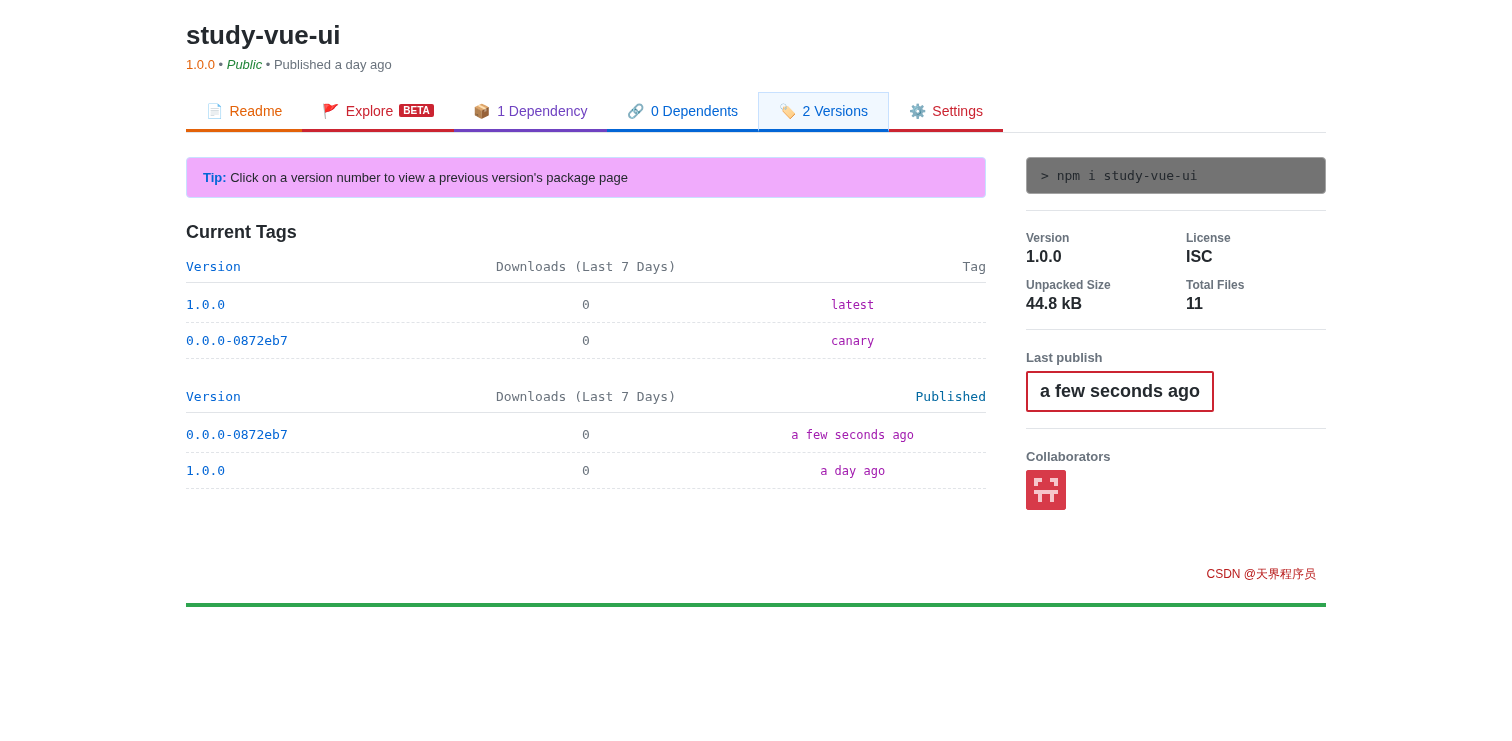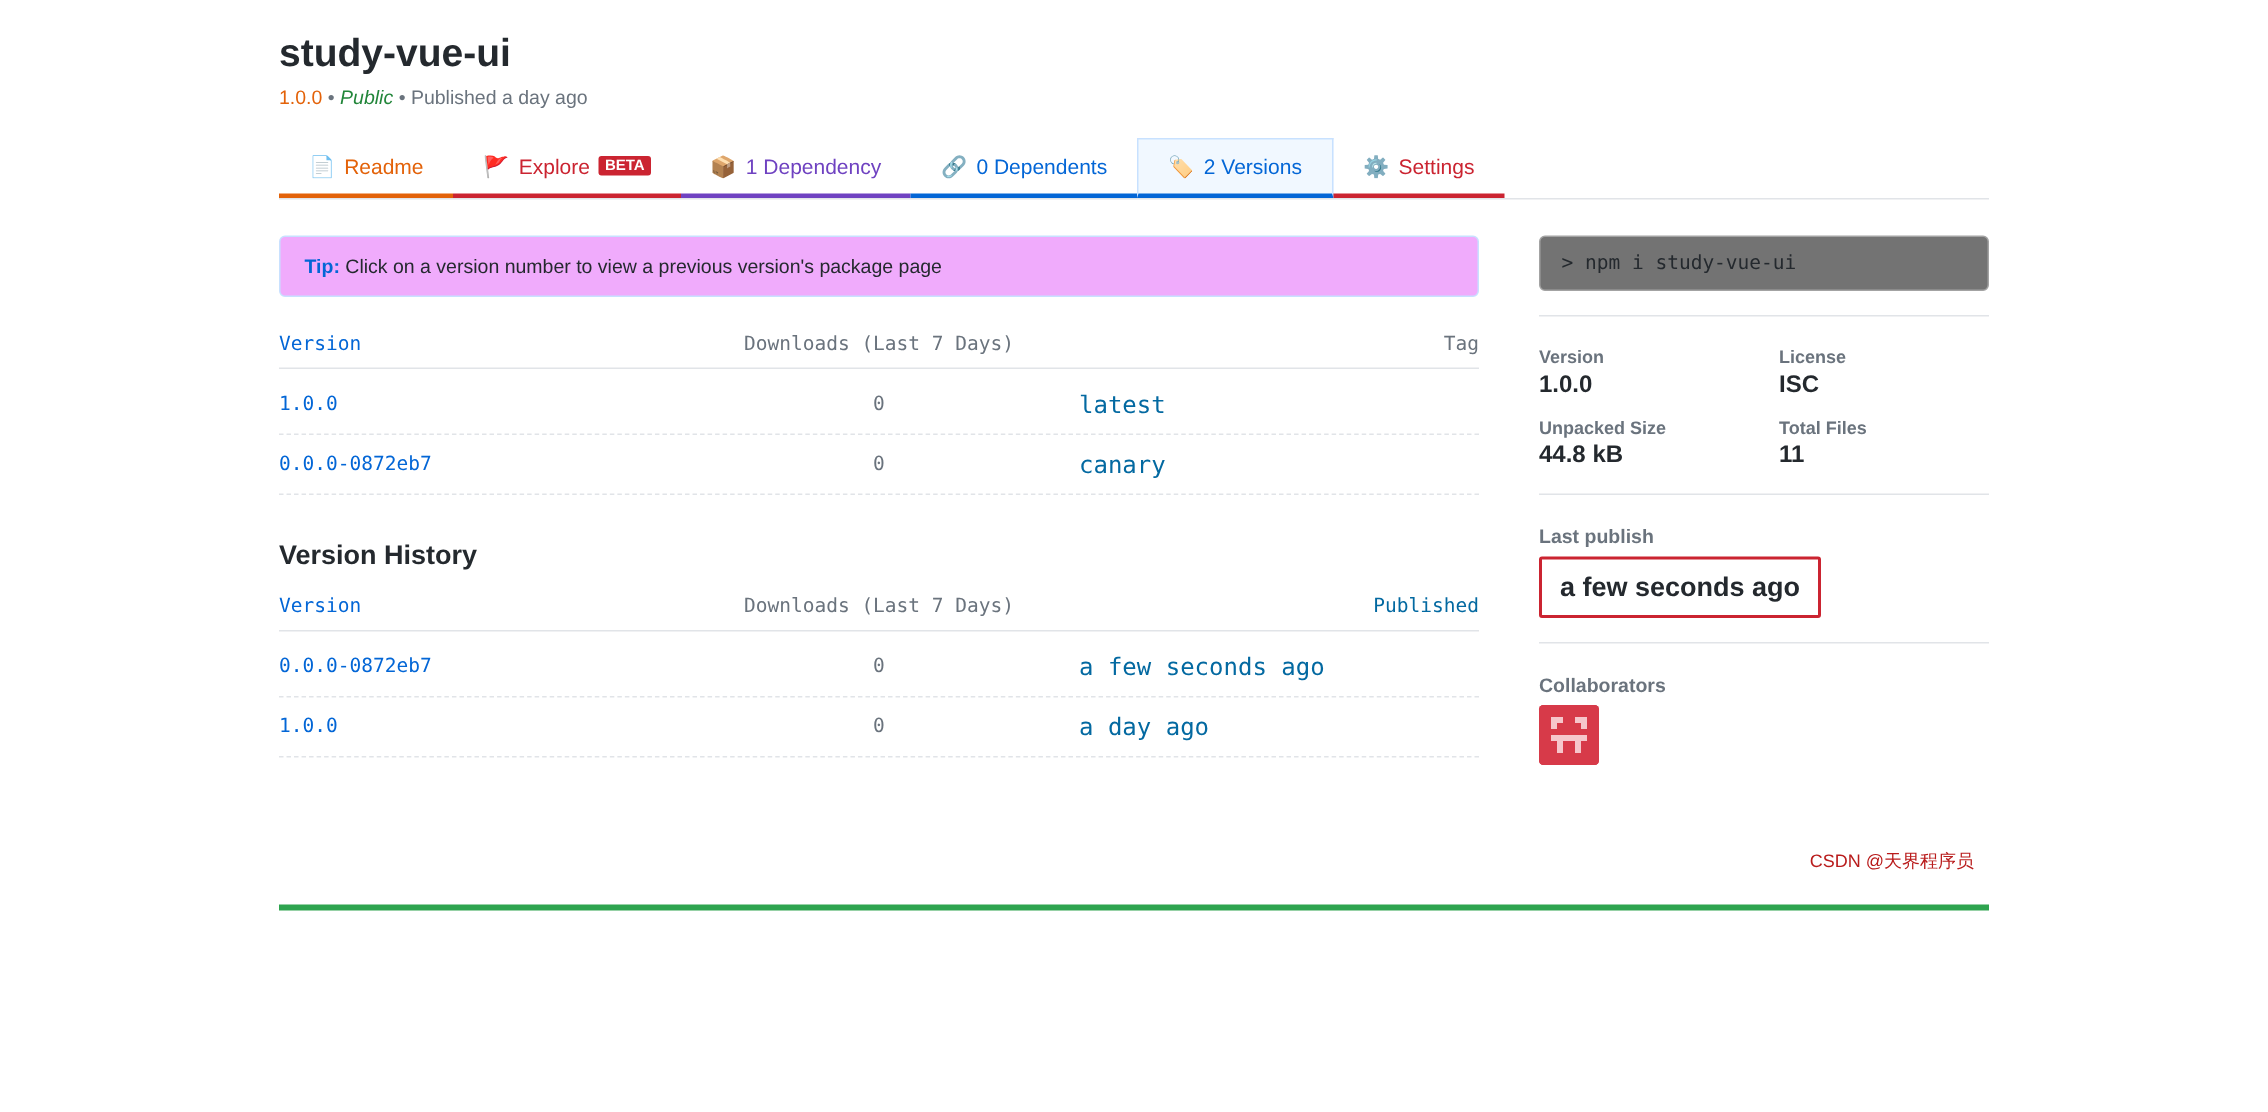--- a/index.html
+++ b/index.html
@@ -32,21 +32,21 @@
     .tip-box .tip-label { font-weight: 700; color: #0366d6; }
     
     .section-title { font-size: 18px; font-weight: 700; margin-bottom: 16px; color: #24292e; }
     
     .table-container { width: 100%; margin-bottom: 30px; }
     .table-header { display: grid; grid-template-columns: 1fr 1fr 1fr; border-bottom: 1px solid #e1e4e8; padding-bottom: 8px; margin-bottom: 4px; }
     .table-header .col { font-size: 13px; color: #6a737d; font-family: 'SFMono-Regular', Consolas, monospace; }
     .table-row { display: grid; grid-template-columns: 1fr 1fr 1fr; padding: 10px 0; border-bottom: 1px dashed #e1e4e8; align-items: center; }
     .table-row .col-version { color: #0366d6; font-family: monospace; font-size: 13px; }
     .table-row .col-downloads { color: #6a737d; font-family: monospace; font-size: 13px; text-align: center; }
-    .table-row .col-tag { color: #0369a1; font-family: monospace; font-size: 16px; text-align: left; }
+    .table-row .col-tag { color: #a21caf; font-family: monospace; font-size: 12px; text-align: center; }
     
     
     .sidebar-section { margin-bottom: 20px; border-bottom: 1px solid #e1e4e8; padding-bottom: 16px; }
     .sidebar-section:last-child { border-bottom: none; }
     .sidebar-label { font-size: 13px; color: #6a737d; margin-bottom: 6px; font-weight: 600; }
     .install-box { background: #737373; border: 1px solid #a3a3a3; border-radius: 4px; padding: 10px 14px; font-family: 'SFMono-Regular', Consolas, monospace; font-size: 13px; color: #24292e; }
     
     .meta-grid { display: grid; grid-template-columns: 1fr 1fr; gap: 12px 20px; }
     .meta-item .meta-key { font-size: 12px; color: #6a737d; font-weight: 600; margin-bottom: 3px; }
     .meta-item .meta-value { font-size: 16px; font-weight: 700; color: #24292e; }
@@ -106,20 +106,21 @@
   <div class="main-layout">
 
     <div class="main-content">
 
       <div class="tip-box">
         <span class="tip-label">Tip:</span>
         <span>Click on a version number to view a previous version's package page</span>
       </div>
 
       <div class="table-container">
+        <h2 class="section-title">Current Tags</h2>
 
         <div class="table-header">
           <div class="col" style="color:#0366d6;font-family:monospace;">Version</div>
           <div class="col" style="text-align:center;font-family:monospace;color:#6a737d;">Downloads (Last 7 Days)</div>
           <div class="col" style="text-align:right;font-family:monospace;color:#6a737d;">Tag</div>
         </div>
 
         <div class="table-row">
           <div class="col-version">1.0.0</div>
           <div class="col-downloads">0</div>
@@ -127,21 +128,20 @@
         </div>
 
         <div class="table-row">
           <div class="col-version">0.0.0-0872eb7</div>
           <div class="col-downloads">0</div>
           <div class="col-tag">canary</div>
         </div>
       </div>
 
       <div class="table-container">
-        <h2 class="section-title">Version History</h2>
 
         <div class="table-header">
           <div class="col" style="color:#0366d6;font-family:monospace;">Version</div>
           <div class="col" style="text-align:center;font-family:monospace;color:#6a737d;">Downloads (Last 7 Days)</div>
           <div class="col" style="text-align:right;font-family:monospace;color:#0369a1;">Published</div>
         </div>
 
         <div class="table-row">
           <div class="col-version">0.0.0-0872eb7</div>
           <div class="col-downloads">0</div>

